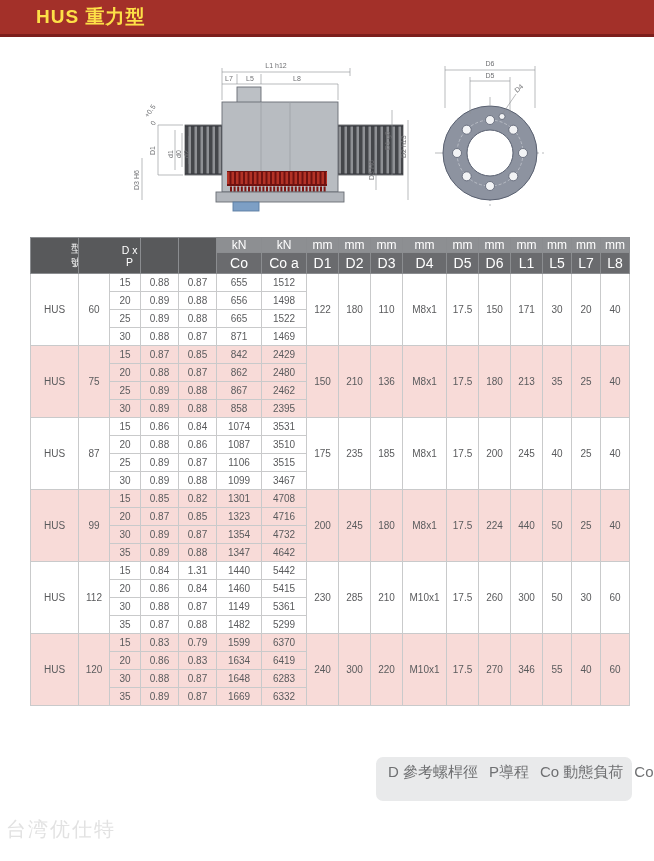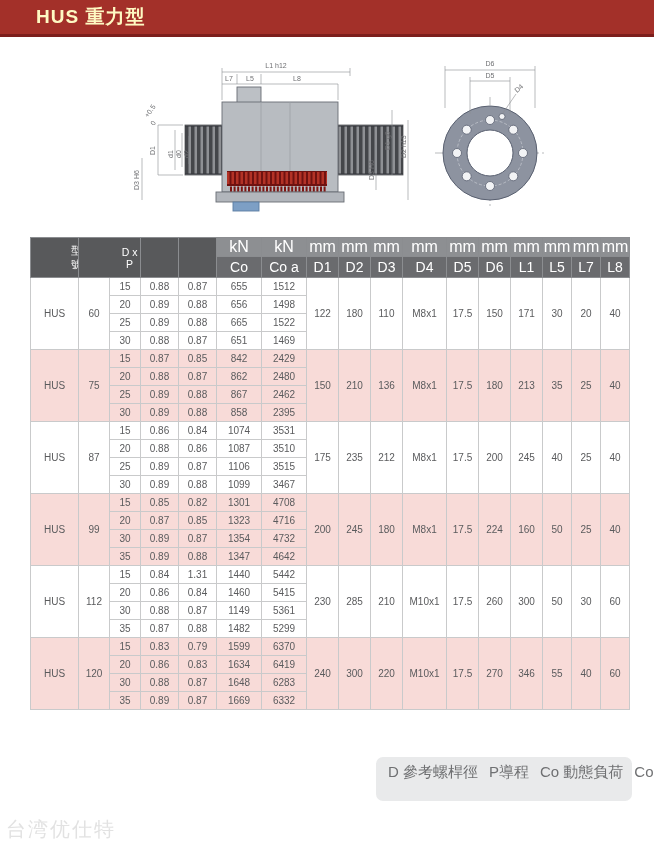--- a/index.html
+++ b/index.html
@@ -2,33 +2,33 @@
 <html><head>
 <meta charset="utf-8">
 <style>
   * { margin:0; padding:0; box-sizing:border-box; }
   body { font-family:"Liberation Sans", sans-serif; background:#fff; }
   .page { position:relative; width:654px; height:861px; background:#fff; overflow:hidden; }
 
   
   .title-bar { position:absolute; top:0; left:0; width:654px; height:37px;
     background:#A33029; border-bottom:3px solid #7C1E1C; display:flex; align-items:center; }
-  .title-bar h1 { color:#fef9c3; font-size:19px; font-weight:bold; margin-left:36px; letter-spacing:1px; }
+  .title-bar h1 { color:#fde047; font-size:19px; font-weight:bold; margin-left:36px; letter-spacing:1px; }
 
   
   .drawing { position:absolute; left:30px; top:50px; width:594px; height:185px; }
 
   
   .spec-table { position:absolute; left:30px; top:237px; width:597px;
     border-collapse:collapse; table-layout:fixed; }
   .spec-table th, .spec-table td { border:1px solid #c9cacb; text-align:center;
     vertical-align:middle; padding:0; font-weight:normal; overflow:hidden; }
   .spec-table thead th { color:#fff; border-color:#8b8d90; }
   .spec-table th.blk { background:#58595B; font-size:10.5px;padding-left:40px; }
-  .spec-table th.unit { background:#8D8F92; font-size:16px; height:15px; }
+  .spec-table th.unit { background:#8D8F92; font-size:12px; height:15px; }
   .spec-table th.lbl { background:#6A6B6E; font-size:14px; height:21px; }
   .spec-table td { font-size:10px; color:#5a5b5d; height:18px; background:#fff; }
   .spec-table tr.shaded td { background:#F8DBD8; }
 
   
   .legend { position:absolute; left:376px; top:757px; width:256px; height:44px;
     background:#E9EAEB; border-radius:7px; padding:7px 10px 0 12px;
     font-size:15px; color:#6f7072; line-height:15px; }
   .legend .legend-line { white-space:nowrap; }
   .legend span { margin-right:11px; }
@@ -224,21 +224,21 @@
           <td>25</td>
           <td>0.89</td>
           <td>0.88</td>
           <td>665</td>
           <td>1522</td>
         </tr>
         <tr>
           <td>30</td>
           <td>0.88</td>
           <td>0.87</td>
-          <td>651</td>
+          <td>871</td>
           <td>1469</td>
         </tr>
         <tr class="shaded">
           <td rowspan="4">HUS</td>
           <td rowspan="4">75</td>
           <td>15</td>
           <td>0.87</td>
           <td>0.85</td>
           <td>842</td>
           <td>2429</td>
@@ -277,21 +277,21 @@
         <tr>
           <td rowspan="4">HUS</td>
           <td rowspan="4">87</td>
           <td>15</td>
           <td>0.86</td>
           <td>0.84</td>
           <td>1074</td>
           <td>3531</td>
           <td rowspan="4">175</td>
           <td rowspan="4">235</td>
-          <td rowspan="4">212</td>
+          <td rowspan="4">185</td>
           <td rowspan="4">M8x1</td>
           <td rowspan="4">17.5</td>
           <td rowspan="4">200</td>
           <td rowspan="4">245</td>
           <td rowspan="4">40</td>
           <td rowspan="4">25</td>
           <td rowspan="4">40</td>
         </tr>
         <tr>
           <td>20</td>
@@ -321,21 +321,21 @@
           <td>0.85</td>
           <td>0.82</td>
           <td>1301</td>
           <td>4708</td>
           <td rowspan="4">200</td>
           <td rowspan="4">245</td>
           <td rowspan="4">180</td>
           <td rowspan="4">M8x1</td>
           <td rowspan="4">17.5</td>
           <td rowspan="4">224</td>
-          <td rowspan="4">160</td>
+          <td rowspan="4">440</td>
           <td rowspan="4">50</td>
           <td rowspan="4">25</td>
           <td rowspan="4">40</td>
         </tr>
         <tr class="shaded">
           <td>20</td>
           <td>0.87</td>
           <td>0.85</td>
           <td>1323</td>
           <td>4716</td>

